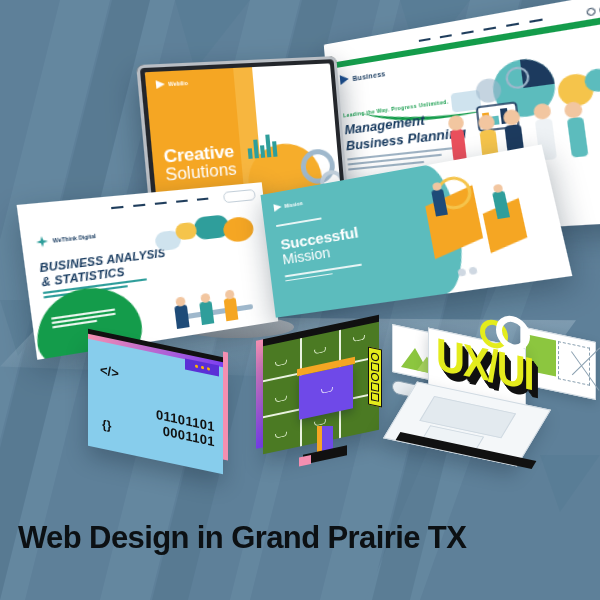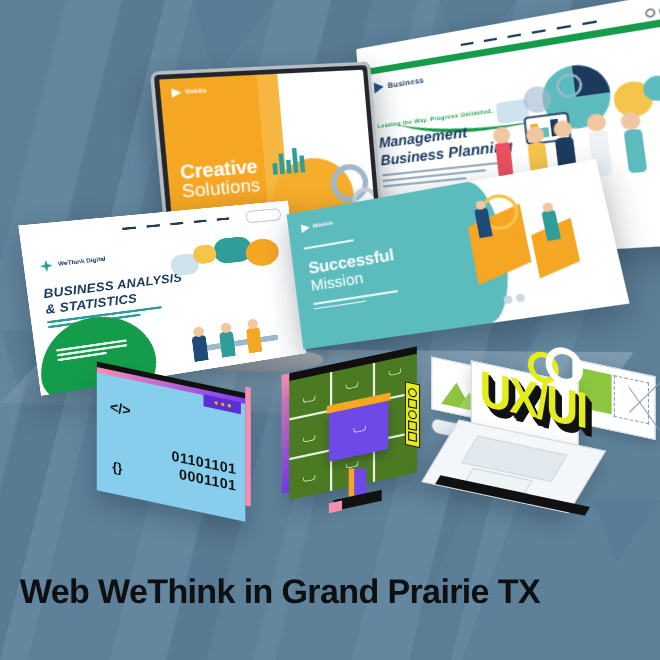--- a/index.html
+++ b/index.html
@@ -483,15 +483,15 @@
         <div class="gear g2"></div>
     </div>
     <div class="uxui">UX/UI</div>
     <div class="lap-base">
       <div class="lap-pad"></div>
       <div class="lap-tp"></div>
     </div>
     <div class="lap-edge"></div>
   </div>
 
-  <div class="title">Web WeThink in Grand Prairie TX</div>
+  <div class="title">Web Design in Grand Prairie TX</div>
 
 </div>
 
 </body></html>

